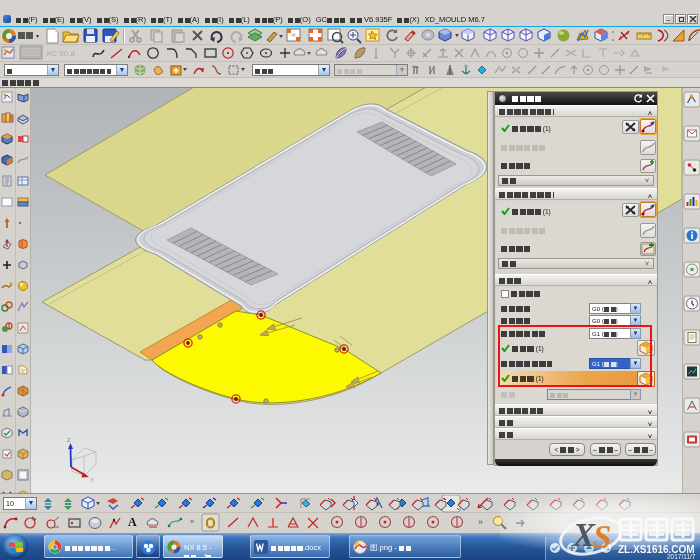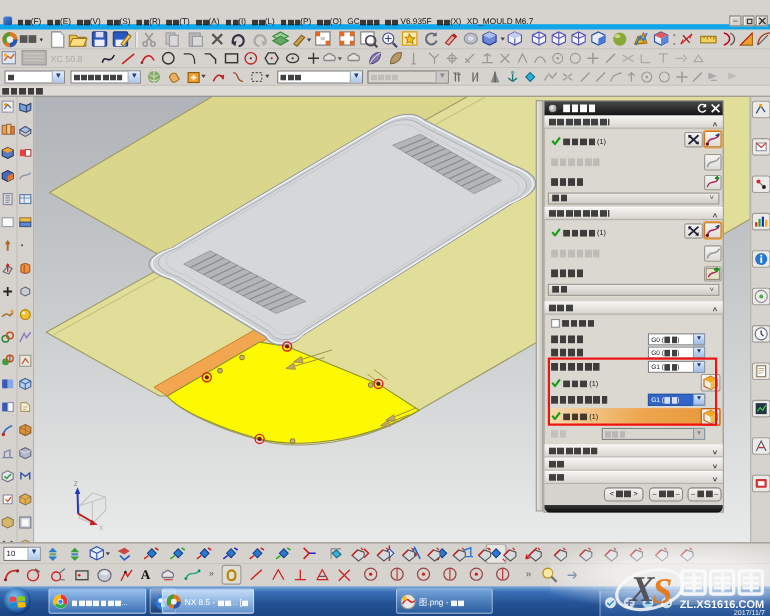--- a/index.html
+++ b/index.html
@@ -3,21 +3,21 @@
 <style>
 *{margin:0;padding:0;box-sizing:border-box}
 html,body{width:700px;height:560px;overflow:hidden;font-family:"Liberation Sans",sans-serif}
 #app{position:absolute;left:0;top:0;width:700px;height:560px;background:#d6d3ce}
 .abs{position:absolute}
 
 .z{display:inline-block;height:6.5px;background:repeating-linear-gradient(90deg,currentColor 0 6.2px,transparent 6.2px 7.7px);opacity:.78;vertical-align:-1px}
 .zs{display:inline-block;height:5.5px;background:repeating-linear-gradient(90deg,currentColor 0 5.3px,transparent 5.3px 6.6px);opacity:.8;vertical-align:-1px}
 
 #title{left:0;top:0;width:700px;height:13px;background:linear-gradient(#5a5a5a,#1c1c1c 40%,#000);color:#fff;font-size:8px;line-height:13px}
-#menu{left:0;top:13px;width:700px;height:14px;background:#d6d3ce;font-size:8px;color:#111;border-bottom:5px solid #0ea5e9}
+#menu{left:0;top:13px;width:700px;height:14px;background:#d6d3ce;font-size:8px;color:#111;border-bottom:1px solid #0ea5e9}
 .mi{display:inline-block;margin:0 2px 0 3px;vertical-align:top;line-height:14px}
 
 #tb1{left:0;top:27px;width:700px;height:18px;background:#d6d3ce;border-bottom:1px solid #c2bfb9}
 #tb2{left:0;top:45px;width:700px;height:17px;background:#d6d3ce;border-bottom:1px solid #c2bfb9}
 #selbar{left:0;top:62px;width:700px;height:16px;background:#d6d3ce;border-bottom:1px solid #c2bfb9}
 #prompt{left:0;top:78px;width:700px;height:10px;background:#dedbd6;border-bottom:1px solid #8a8782;font-size:7.5px;color:#111}
 .combo{position:absolute;height:12px;background:#fff;border:1px solid #7b7b7b}
 .combo .ar{position:absolute;right:0;top:0;width:11px;height:100%;background:linear-gradient(#e8f1fc,#abc6ea);border-left:1px solid #9ab;color:#1c3f7c;font-size:7px;line-height:10px;text-align:center}
 .combo .tx{position:absolute;left:2px;top:2px;font-size:7px;color:#111;white-space:nowrap}
 
@@ -1204,30 +1204,37 @@
       <span style="position:absolute;left:20px;top:7px"><span class="zs" style="width:45px;color:#fff;opacity:.95"></span>...</span>
     </span>
     <span class="tbtn" style="left:136px;width:24px">
         <svg style="position:absolute;left:4px;top:4px" width="15" height="15">
           <circle cx="7.5" cy="7.5" r="7" fill="#2a7ae0"></circle>
           <circle cx="5" cy="6" r="2.2" fill="#fff"></circle>
           <circle cx="10" cy="6" r="2.2" fill="#fff"></circle>
           <circle cx="7.5" cy="10" r="2.2" fill="#fff"></circle>
         </svg>
       </span>
-    <span class="tbtn" style="left:147px;width:84px;background:linear-gradient(rgba(210,230,252,.9),rgba(130,180,235,.7))">
+    <span class="tbtn" style="left:163px;width:60px;background:linear-gradient(rgba(210,230,252,.9),rgba(130,180,235,.7))">
       <svg style="position:absolute;left:3px;top:4px" width="14" height="14">
           <circle cx="7" cy="7" r="6.5" fill="#e07820"></circle>
           <path d="M2 11 A6.5 6.5 0 0 1 7 .5 L7 7Z" fill="#48a030"></path>
           <path d="M7 7 L13.5 7 A6.5 6.5 0 0 1 7 13.5Z" fill="#2858b0"></path>
           <circle cx="7" cy="7" r="2.6" fill="#f0f0f0"></circle>
         </svg>
       <span style="position:absolute;left:20px;top:7px;color:#fff">NX 8.5 - <span class="zs" style="width:12px;color:#fff;opacity:.95"></span>... [<span class="zs" style="width:6px;color:#fff;opacity:.95"></span></span>
     </span>
-    <span class="tbtn" style="left:360px;width:88px;background:linear-gradient(rgba(160,200,240,.55),rgba(70,130,200,.4))">
+    <span class="tbtn" style="left:250px;width:80px;background:linear-gradient(rgba(170,205,245,.7),rgba(80,140,210,.5))">
+      <svg style="position:absolute;left:3px;top:4px" width="14" height="14">
+          <rect x="0" y="0" width="14" height="14" rx="2" fill="#2b579a"></rect>
+          <path d="M2.5 3.5l1.6 7 1.7-5.2L7.5 10.5l1.7-7" stroke="#fff" stroke-width="1.3" fill="none"></path>
+        </svg>
+      <span style="position:absolute;left:20px;top:7px"><span class="zs" style="width:32px;color:#fff;opacity:.95"></span>.docx ...</span>
+    </span>
+    <span class="tbtn" style="left:349px;width:112px;background:linear-gradient(rgba(160,200,240,.55),rgba(70,130,200,.4))">
       <svg style="position:absolute;left:3px;top:4px" width="14" height="14">
           <circle cx="7" cy="7" r="6.5" fill="#e8e8e8" stroke="#999"></circle>
           <path d="M2 9 Q5 3 8 6 T13 6" stroke="#d22" stroke-width="1.4" fill="none"></path>
           <circle cx="4" cy="4" r="2" fill="#fb0"></circle>
         </svg>
       <span style="position:absolute;left:20px;top:7px;color:#fff">图.png - <span class="zs" style="width:12px;color:#fff;opacity:.95"></span></span>
     </span>
     <span style="position:absolute;left:545px;top:4px;width:155px;height:23px;background:linear-gradient(rgba(140,180,225,.35),rgba(60,110,180,.3));border-left:1px solid rgba(255,255,255,.4)"></span>
     <svg class="abs" style="left:548px;top:8px" width="80" height="14">
         <circle cx="7" cy="7" r="5" fill="#e8f0f8" opacity=".9"></circle>

